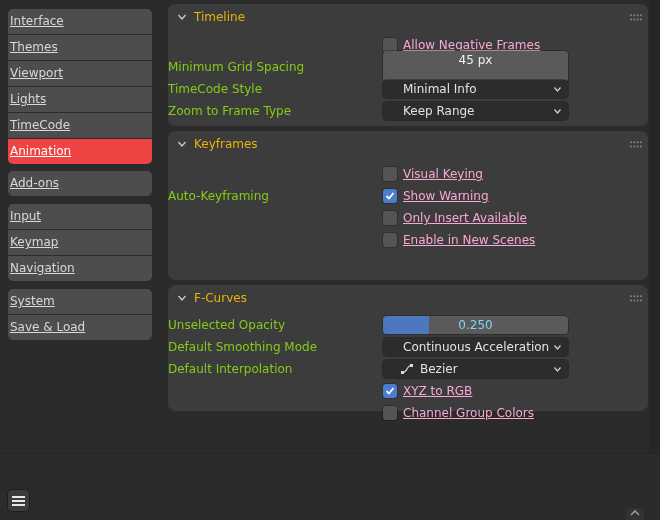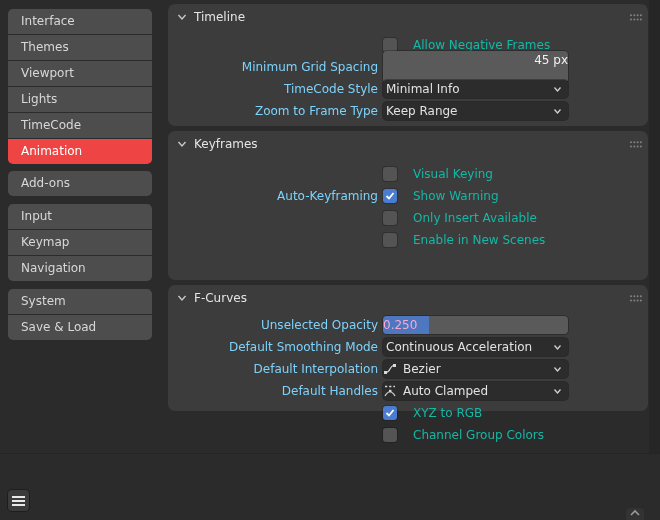--- a/index.html
+++ b/index.html
@@ -8,51 +8,51 @@
     background:#2b2b2b;
     font-family:"DejaVu Sans","Liberation Sans",sans-serif;
     font-size:12px;color:#d5d5d5;
     -webkit-font-smoothing:antialiased;
   }
   
   .sidebar{position:absolute;left:8px;top:0;width:144px;}
   .nav-group{position:absolute;left:0;width:144px;border-radius:5px;overflow:hidden;
     display:flex;flex-direction:column;gap:1px;background:#2b2b2b;}
   .nav-item{height:25px;line-height:25px;background:#4d4d4d;color:#d8d8d8;
-    padding-left:13px;cursor:pointer;white-space:nowrap;}
+    padding-left:2px;cursor:pointer;white-space:nowrap;text-decoration:underline;}
   .nav-item.selected{background:#ef4444;color:#ffffff;}
   
   .panel{position:absolute;left:168px;width:480px;background:#3c3c3c;border-radius:7px;}
   .panel-header{position:absolute;left:0;top:0;right:0;height:26px;display:flex;
     align-items:center;padding-left:8px;cursor:pointer;}
-  .panel-title{margin-left:6px;color:#e5e5e5;}
+  .panel-title{margin-left:6px;color:#eab308;}
   .drag-dots{position:absolute;right:5px;top:9px;opacity:.85;cursor:grab;}
   .rows{position:absolute;left:0;right:0;}
   .row{display:flex;align-items:center;height:18px;margin-bottom:4px;}
-  .label-cell{width:210px;text-align:right;color:#7dd3fc;white-space:nowrap;}
+  .label-cell{width:210px;text-align:left;color:#84cc16;white-space:nowrap;}
   .gap{width:5px;flex:none;}
   .control-cell{width:185px;flex:none;display:flex;align-items:center;white-space:nowrap;}
   
   .checkbox{width:14px;height:14px;border-radius:3px;background:#545454;flex:none;
     display:flex;align-items:center;justify-content:center;cursor:pointer;
     box-shadow:0 0 0 1px rgba(0,0,0,.2);}
   .checkbox svg{display:none;}
   .checkbox.checked{background:#4a7dd0;}
   .checkbox.checked svg{display:block;}
-  .cb-label{margin-left:16px;color:#14b8a6;}
+  .cb-label{margin-left:6px;color:#f9a8d4;text-decoration:underline;}
   .numfield{width:185px;height:32px;border-radius:4px;background:#5a5a5a;
-    box-shadow:0 0 0 1px rgba(0,0,0,.25);color:#f1f1f1;text-align:right;
+    box-shadow:0 0 0 1px rgba(0,0,0,.25);color:#f1f1f1;text-align:center;
     line-height:18px;cursor:ew-resize;}
   .slider{position:relative;width:185px;height:18px;border-radius:4px;background:#5a5a5a;
     box-shadow:0 0 0 1px rgba(0,0,0,.25);overflow:hidden;cursor:ew-resize;}
   .slider-fill{position:absolute;left:0;top:0;bottom:0;background:#4d77bf;}
-  .slider-text{position:absolute;inset:0;text-align:left;line-height:18px;color:#f9a8d4;}
+  .slider-text{position:absolute;inset:0;text-align:center;line-height:18px;color:#7dd3fc;}
   .dropdown{position:relative;width:185px;height:18px;border-radius:4px;background:#2c2c2c;
     box-shadow:0 0 0 1px rgba(0,0,0,.3);display:flex;align-items:center;
-    padding:0 0 0 3px;box-sizing:border-box;color:#e2e2e2;cursor:pointer;}
+    padding:0 0 0 20px;box-sizing:border-box;color:#e2e2e2;cursor:pointer;}
   .dropdown .dd-icon{margin-right:6px;margin-left:-3px;display:flex;flex:none;}
   .dd-chev{position:absolute;right:6px;top:5px;}
   
   .footer-divider{position:absolute;left:0;top:453px;width:660px;height:1px;background:#242424;}
   .scroll-gutter{position:absolute;left:649px;top:0;width:11px;height:453px;background:#262626;}
   .menu-btn{position:absolute;left:8px;top:490px;width:21px;height:21px;border-radius:4px;
     background:#3b3b3b;box-shadow:0 0 0 1px rgba(0,0,0,.3);display:flex;flex-direction:column;
     justify-content:center;align-items:center;gap:2px;cursor:pointer;}
   .menu-btn span{display:block;width:13px;height:2px;background:#e9e9e9;}
   .corner-scroll{position:absolute;left:626px;top:508px;width:18px;height:14px;
@@ -268,39 +268,20 @@
               </svg>
           </span>
           <span>Bezier</span>
           <svg class="dd-chev" width="9" height="9">
               <polyline points="1.5,2.5 4.5,6 7.5,2.5" fill="none" stroke="#cfcfcf" stroke-width="1.3"></polyline>
             </svg>
         </div>
       </div>
     </div>
     <div class="row">
-      <div class="label-cell">Default Handles</div>
-        <div class="gap"></div>
-      <div class="control-cell">
-        <div class="dropdown">
-          <span class="dd-icon">
-            <svg width="14" height="14">
-                <line x1="2" y1="2.5" x2="12" y2="2.5" stroke="#d8d8d8" stroke-width="1.4" stroke-dasharray="2.2,2"></line>
-                <path d="M2,12 Q7,3.5 12,12" fill="none" stroke="#d8d8d8" stroke-width="1.2"></path>
-                <rect x="6" y="5.8" width="2.4" height="2.4" fill="#d8d8d8"></rect>
-              </svg>
-          </span>
-          <span>Auto Clamped</span>
-          <svg class="dd-chev" width="9" height="9">
-              <polyline points="1.5,2.5 4.5,6 7.5,2.5" fill="none" stroke="#cfcfcf" stroke-width="1.3"></polyline>
-            </svg>
-        </div>
-      </div>
-    </div>
-    <div class="row">
       <div class="label-cell"></div>
         <div class="gap"></div>
       <div class="control-cell">
         <div class="checkbox checked">
           <svg width="10" height="10">
               <polyline points="1.5,5 4,7.5 8.5,2" fill="none" stroke="#fff" stroke-width="1.8"></polyline>
             </svg>
         </div>
         <span class="cb-label">XYZ to RGB</span>
       </div>

